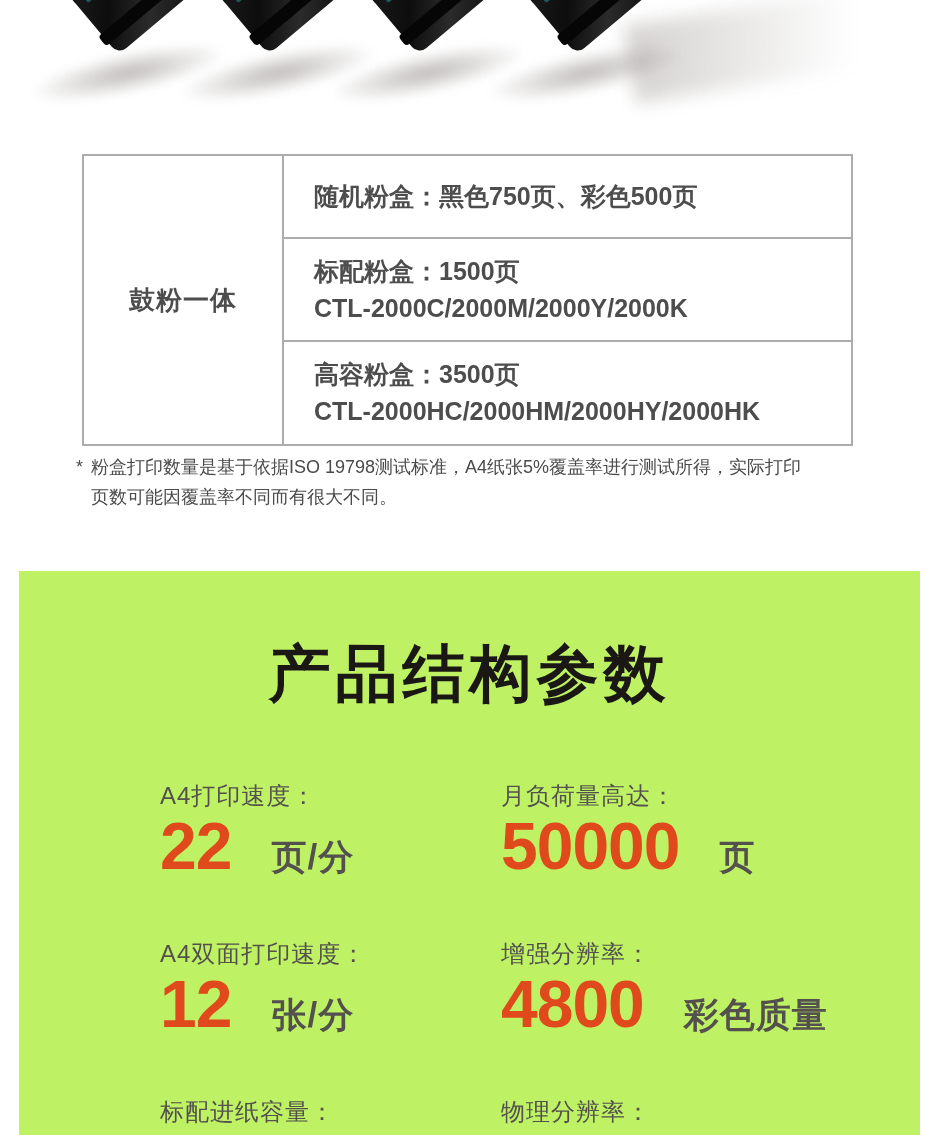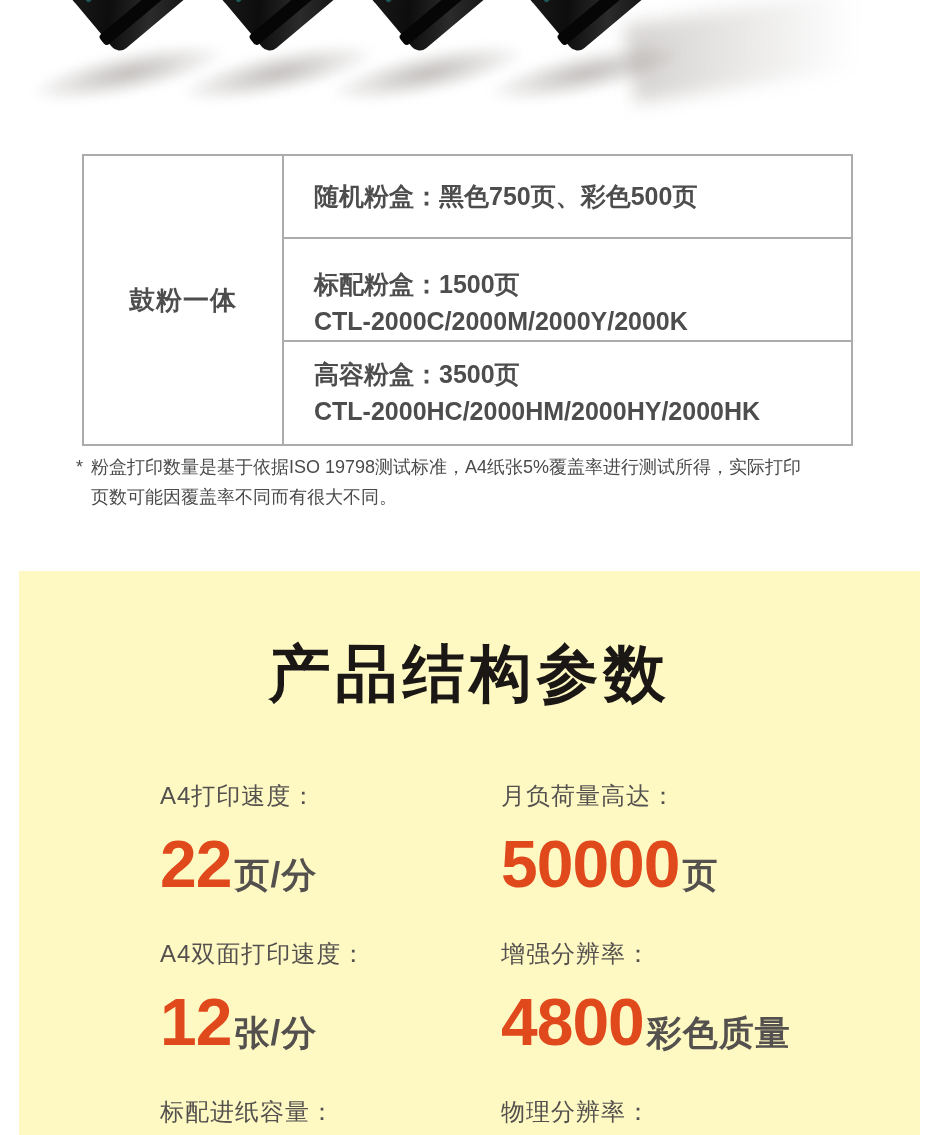--- a/index.html
+++ b/index.html
@@ -50,48 +50,48 @@
     width:200px;box-sizing:border-box;border-right:2px solid #acacac;
     display:flex;align-items:center;justify-content:center;
     font-size:26px;font-weight:600;color:#4d4d4d;letter-spacing:1px;
   }
   .t-rows{flex:1;display:flex;flex-direction:column;}
   .t-row{
     box-sizing:border-box;padding-left:30px;display:flex;flex-direction:column;
     justify-content:center;color:#4d4d4d;font-weight:600;font-size:25px;line-height:37px;
   }
   .t-row.r1{height:81px;}
-  .t-row.r2{height:103px;border-top:2px solid #acacac;justify-content:flex-end;}
+  .t-row.r2{height:103px;border-top:2px solid #acacac;}
   .t-row.r3{flex:1;border-top:2px solid #acacac;}
 
   
   .footnote{
     position:absolute;left:76px;top:452px;width:802px;
     font-size:18px;line-height:30px;color:#4a4a4a;
   }
   .fn-body{position:relative;padding-left:15px;}
   .fn-marker{position:absolute;left:0;top:0;}
 
   
   .section{
     position:absolute;left:19px;top:571px;width:901px;height:564px;
-    background:#fef9c3;overflow:hidden;
+    background:#bef264;overflow:hidden;
   }
   .section-title{
     margin-top:61px;text-align:center;
     font-size:62px;font-weight:700;color:#1a1715;letter-spacing:5px;
   }
   .specs{
     position:absolute;left:141px;top:210px;width:740px;
     display:grid;grid-template-columns:341px 1fr;grid-auto-rows:158px;
   }
   .spec-label{
     font-size:24px;font-weight:400;color:#53504e;line-height:30px;letter-spacing:1px;
   }
-  .spec-value-row{display:flex;align-items:flex-end;margin-top:20px;}
+  .spec-value-row{display:flex;align-items:flex-end;margin-top:2px;gap:37px;}
   .spec-value{font-size:66px;font-weight:700;color:#e0491c;line-height:1;letter-spacing:-1px;}
   .spec-unit{font-size:35px;font-weight:700;color:#53504e;line-height:1;padding-bottom:5px;margin-left:3px;letter-spacing:1px;}
 </style>
 </head>
 <body>
 
 <div class="page">
 
   <div class="hero">
     <div class="sh sh1"></div>

